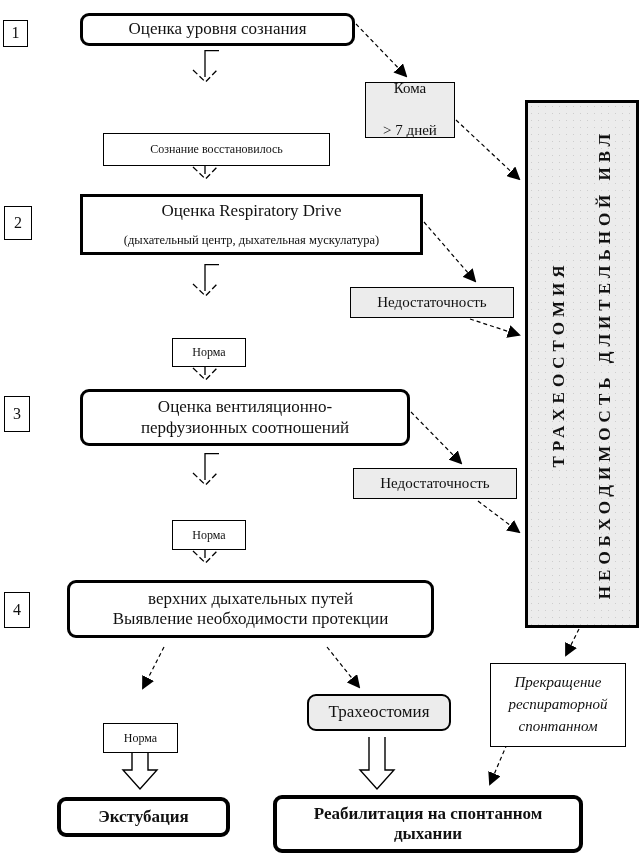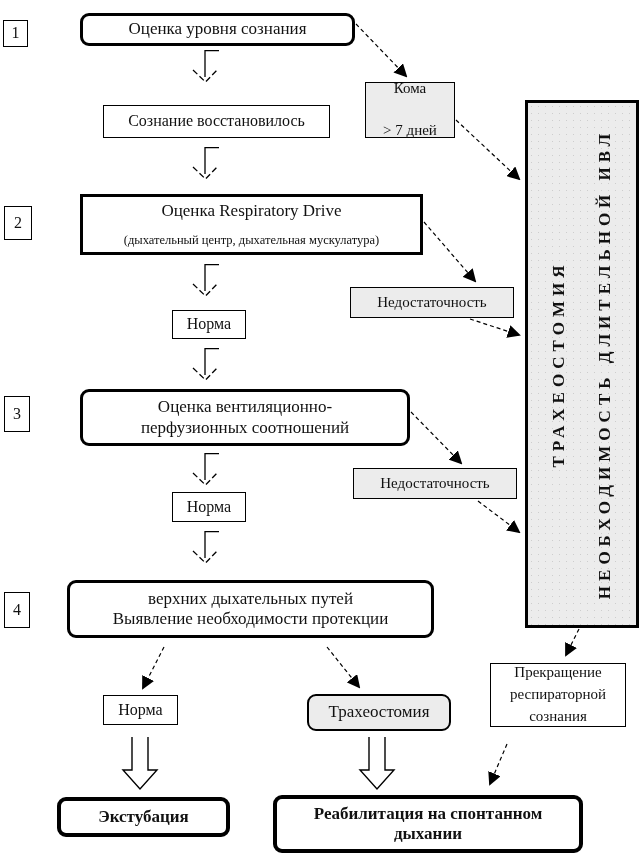--- a/index.html
+++ b/index.html
@@ -30,21 +30,21 @@
   .thick{border-width:3px;}
   .xthick{border-width:4px;}
   .shaded{background:var(--shaded);}
   .dotted{
     background-color:var(--shaded);
     background-image:radial-gradient(#cdcdcd 0.8px, rgba(0,0,0,0) 0.9px);
     background-size:7px 7px;
   }
   .numsq{font-size:16px;}
   .f17{font-size:17px;border-radius:9px;}
-  .f16{font-size:16px;}
+  .f16{font-size:12px;margin-top:28px;}
   .f15{font-size:15px;}
   .sub{font-size:12.5px;margin-top:12px;}
   .bold{font-weight:bold;}
 
   #num1{left:3px;top:20px;width:25px;height:27px;}
   #step1{left:80px;top:13px;width:275px;height:33px;}
   #restored{left:103px;top:105px;width:227px;height:33px;}
   #coma{left:365px;top:82px;width:90px;height:56px;gap:24px;}
   #vbox{left:525px;top:100px;width:114px;height:528px;border-width:3px;}
   #vbox-text{
@@ -59,21 +59,21 @@
   #norm1{left:172px;top:310px;width:74px;height:29px;}
   #insuf1{left:350px;top:287px;width:164px;height:31px;}
   #num3{left:4px;top:396px;width:26px;height:36px;}
   #step3{left:80px;top:389px;width:330px;height:57px;}
   #norm2{left:172px;top:492px;width:74px;height:30px;}
   #insuf2{left:353px;top:468px;width:164px;height:31px;}
   #num4{left:4px;top:592px;width:26px;height:36px;}
   #step4{left:67px;top:580px;width:367px;height:58px;}
   #norm3{left:103px;top:695px;width:75px;height:30px;}
   #trach{left:307px;top:694px;width:144px;height:37px;border-width:2px;}
-  #stop{left:490px;top:663px;width:136px;height:64px;line-height:1.45;}
+  #stop{left:490px;top:663px;width:136px;height:84px;line-height:1.45;font-style:italic;}
   #extub{left:57px;top:797px;width:173px;height:40px;}
   #rehab{left:273px;top:795px;width:310px;height:58px;padding:0 28px;}
 </style>
 </head>
 <body>
 
 <div id="canvas">
 
   <svg id="arrows" viewBox="0 0 643 859" xmlns="http://www.w3.org/2000/svg">
     <defs>
@@ -172,21 +172,21 @@
   <div class="box f16" id="norm3">
     <span>Норма</span>
   </div>
   <div class="box shaded f17" id="trach">
     <span>Трахеостомия</span>
   </div>
 
   <div class="box f15" id="stop">
     <span>Прекращение</span>
     <span>респираторной</span>
-    <span>сознания</span>
+    <span>спонтанном</span>
   </div>
 
   <div class="box xthick bold f17" id="extub">
     <span>Экстубация</span>
   </div>
   <div class="box xthick bold f17" id="rehab">
     <span>Реабилитация на спонтанном дыхании</span>
   </div>
 
 </div>

